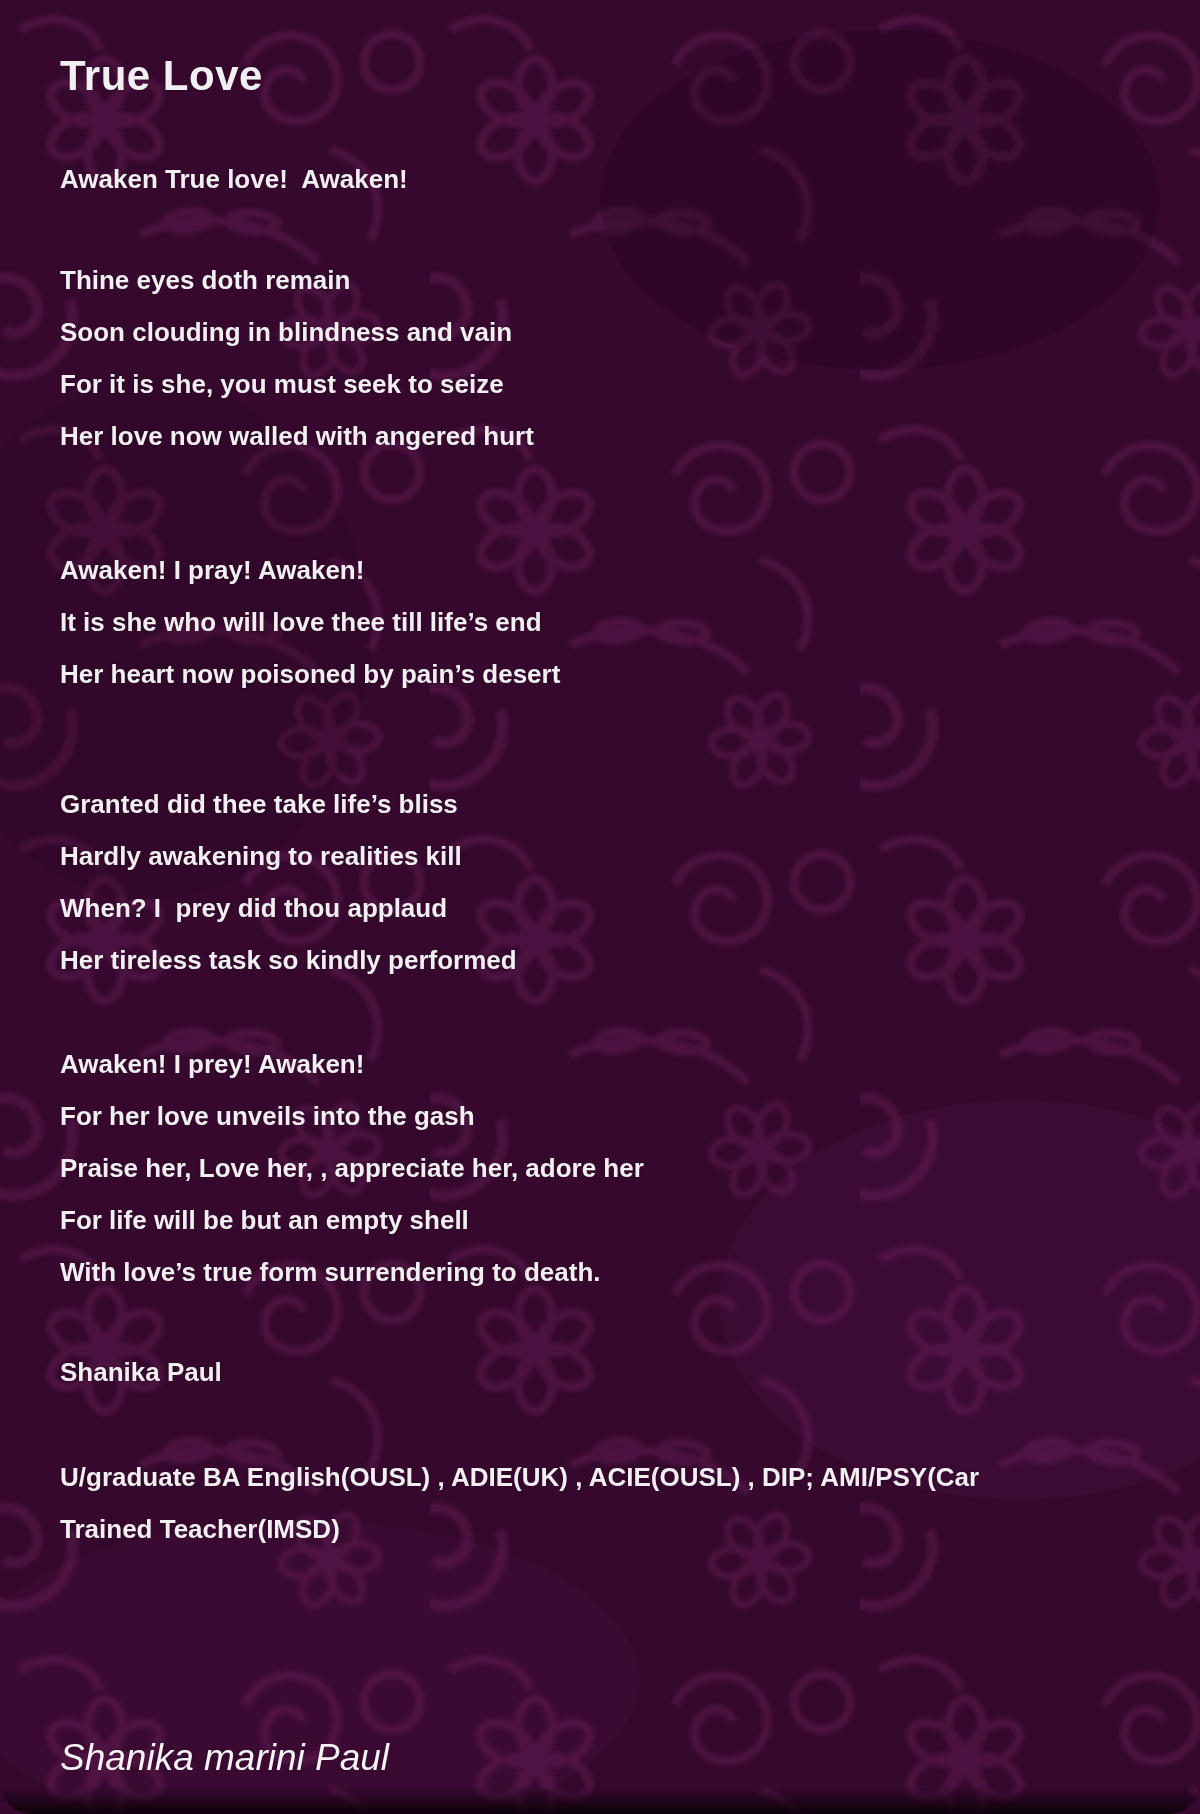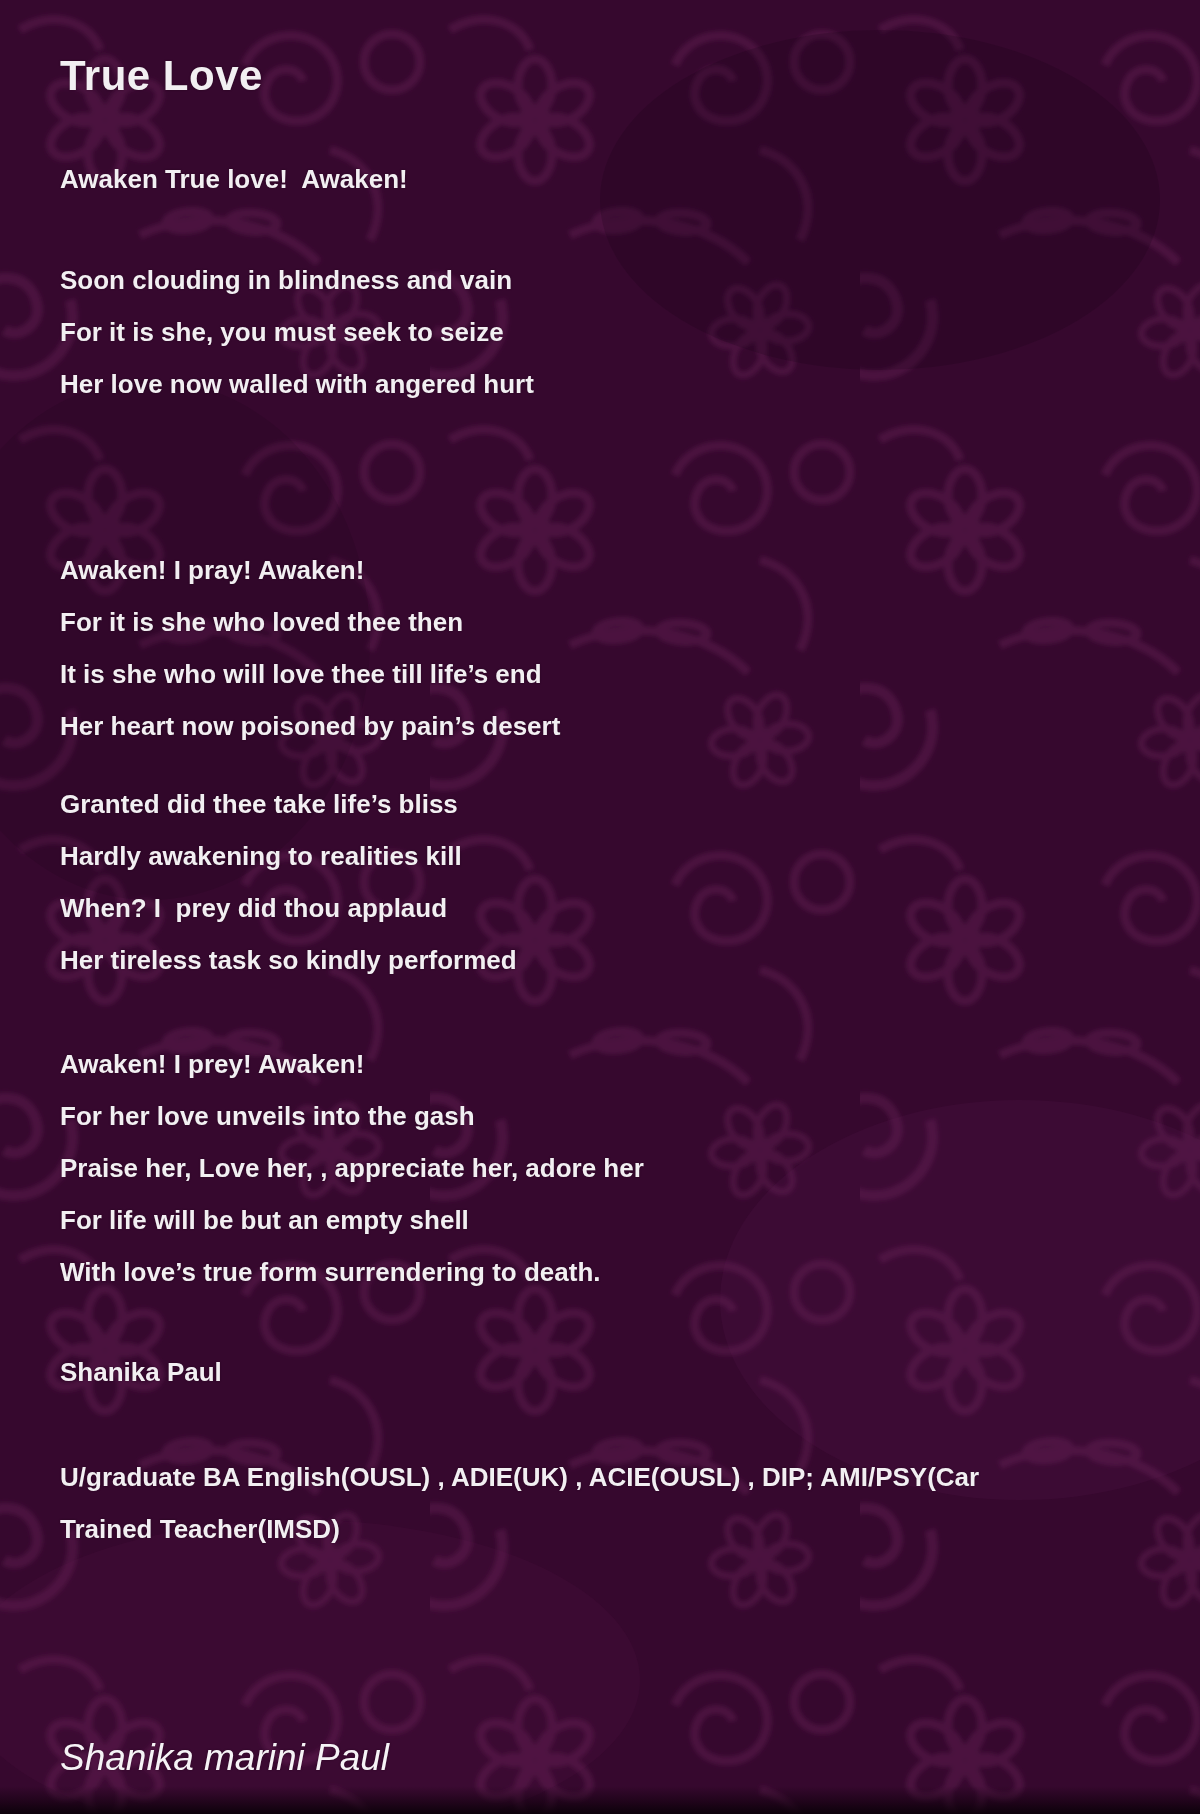--- a/index.html
+++ b/index.html
@@ -7,20 +7,21 @@
     padding: 0;
     background: #36082e;
   }
   .page {
     position: relative;
     width: 1200px;
     height: 1814px;
     overflow: hidden;
     font-family: "Liberation Sans", sans-serif;
     color: #f2eff2;
+    border-radius: 32px;
   }
   .bg {
     position: absolute;
     left: 0;
     top: 0;
   }
   .txt {
     position: absolute;
     left: 60px;
     white-space: pre;
@@ -98,23 +99,23 @@
     <ellipse cx="1020" cy="1300" rx="300" ry="200" fill="#7a2a68" opacity="0.10"></ellipse>
     <ellipse cx="300" cy="1680" rx="340" ry="160" fill="#7a2a68" opacity="0.08"></ellipse>
     <ellipse cx="880" cy="200" rx="280" ry="170" fill="#120110" opacity="0.18"></ellipse>
     <ellipse cx="150" cy="640" rx="220" ry="260" fill="#120110" opacity="0.12"></ellipse>
   </svg>
 
   <div class="txt title" style="top:52px">True Love</div>
 
   <div class="txt body" style="top:153px">Awaken True love!  Awaken!</div>
 
-  <div class="txt body" style="top:254px"><div class="line">Soon clouding in blindness and vain</div><div class="line">For it is she, you must seek to seize</div><div class="line">Her love now walled with angered hurt</div></div>
+  <div class="txt body" style="top:254px"><div class="line">Thine eyes doth remain</div><div class="line">Soon clouding in blindness and vain</div><div class="line">For it is she, you must seek to seize</div><div class="line">Her love now walled with angered hurt</div></div>
 
-  <div class="txt body" style="top:544px"><div class="line">Awaken! I pray! Awaken!</div><div class="line">For it is she who loved thee then</div><div class="line">It is she who will love thee till life’s end</div><div class="line">Her heart now poisoned by pain’s desert</div></div>
+  <div class="txt body" style="top:544px"><div class="line">Awaken! I pray! Awaken!</div><div class="line">It is she who will love thee till life’s end</div><div class="line">Her heart now poisoned by pain’s desert</div></div>
 
   <div class="txt body" style="top:778px"><div class="line">Granted did thee take life’s bliss</div><div class="line">Hardly awakening to realities kill</div><div class="line">When? I  prey did thou applaud</div><div class="line">Her tireless task so kindly performed</div></div>
 
   <div class="txt body" style="top:1038px"><div class="line">Awaken! I prey! Awaken!</div><div class="line">For her love unveils into the gash</div><div class="line">Praise her, Love her, , appreciate her, adore her</div><div class="line">For life will be but an empty shell</div><div class="line">With love’s true form surrendering to death.</div></div>
 
   <div class="txt body" style="top:1346px">Shanika Paul</div>
 
   <div class="txt body" style="top:1451px"><div class="line">U/graduate BA English(OUSL) , ADIE(UK) , ACIE(OUSL) , DIP; AMI/PSY(Car</div><div class="line">Trained Teacher(IMSD)</div></div>
 
   <div class="txt signature" style="top:1714px">Shanika marini Paul</div>

